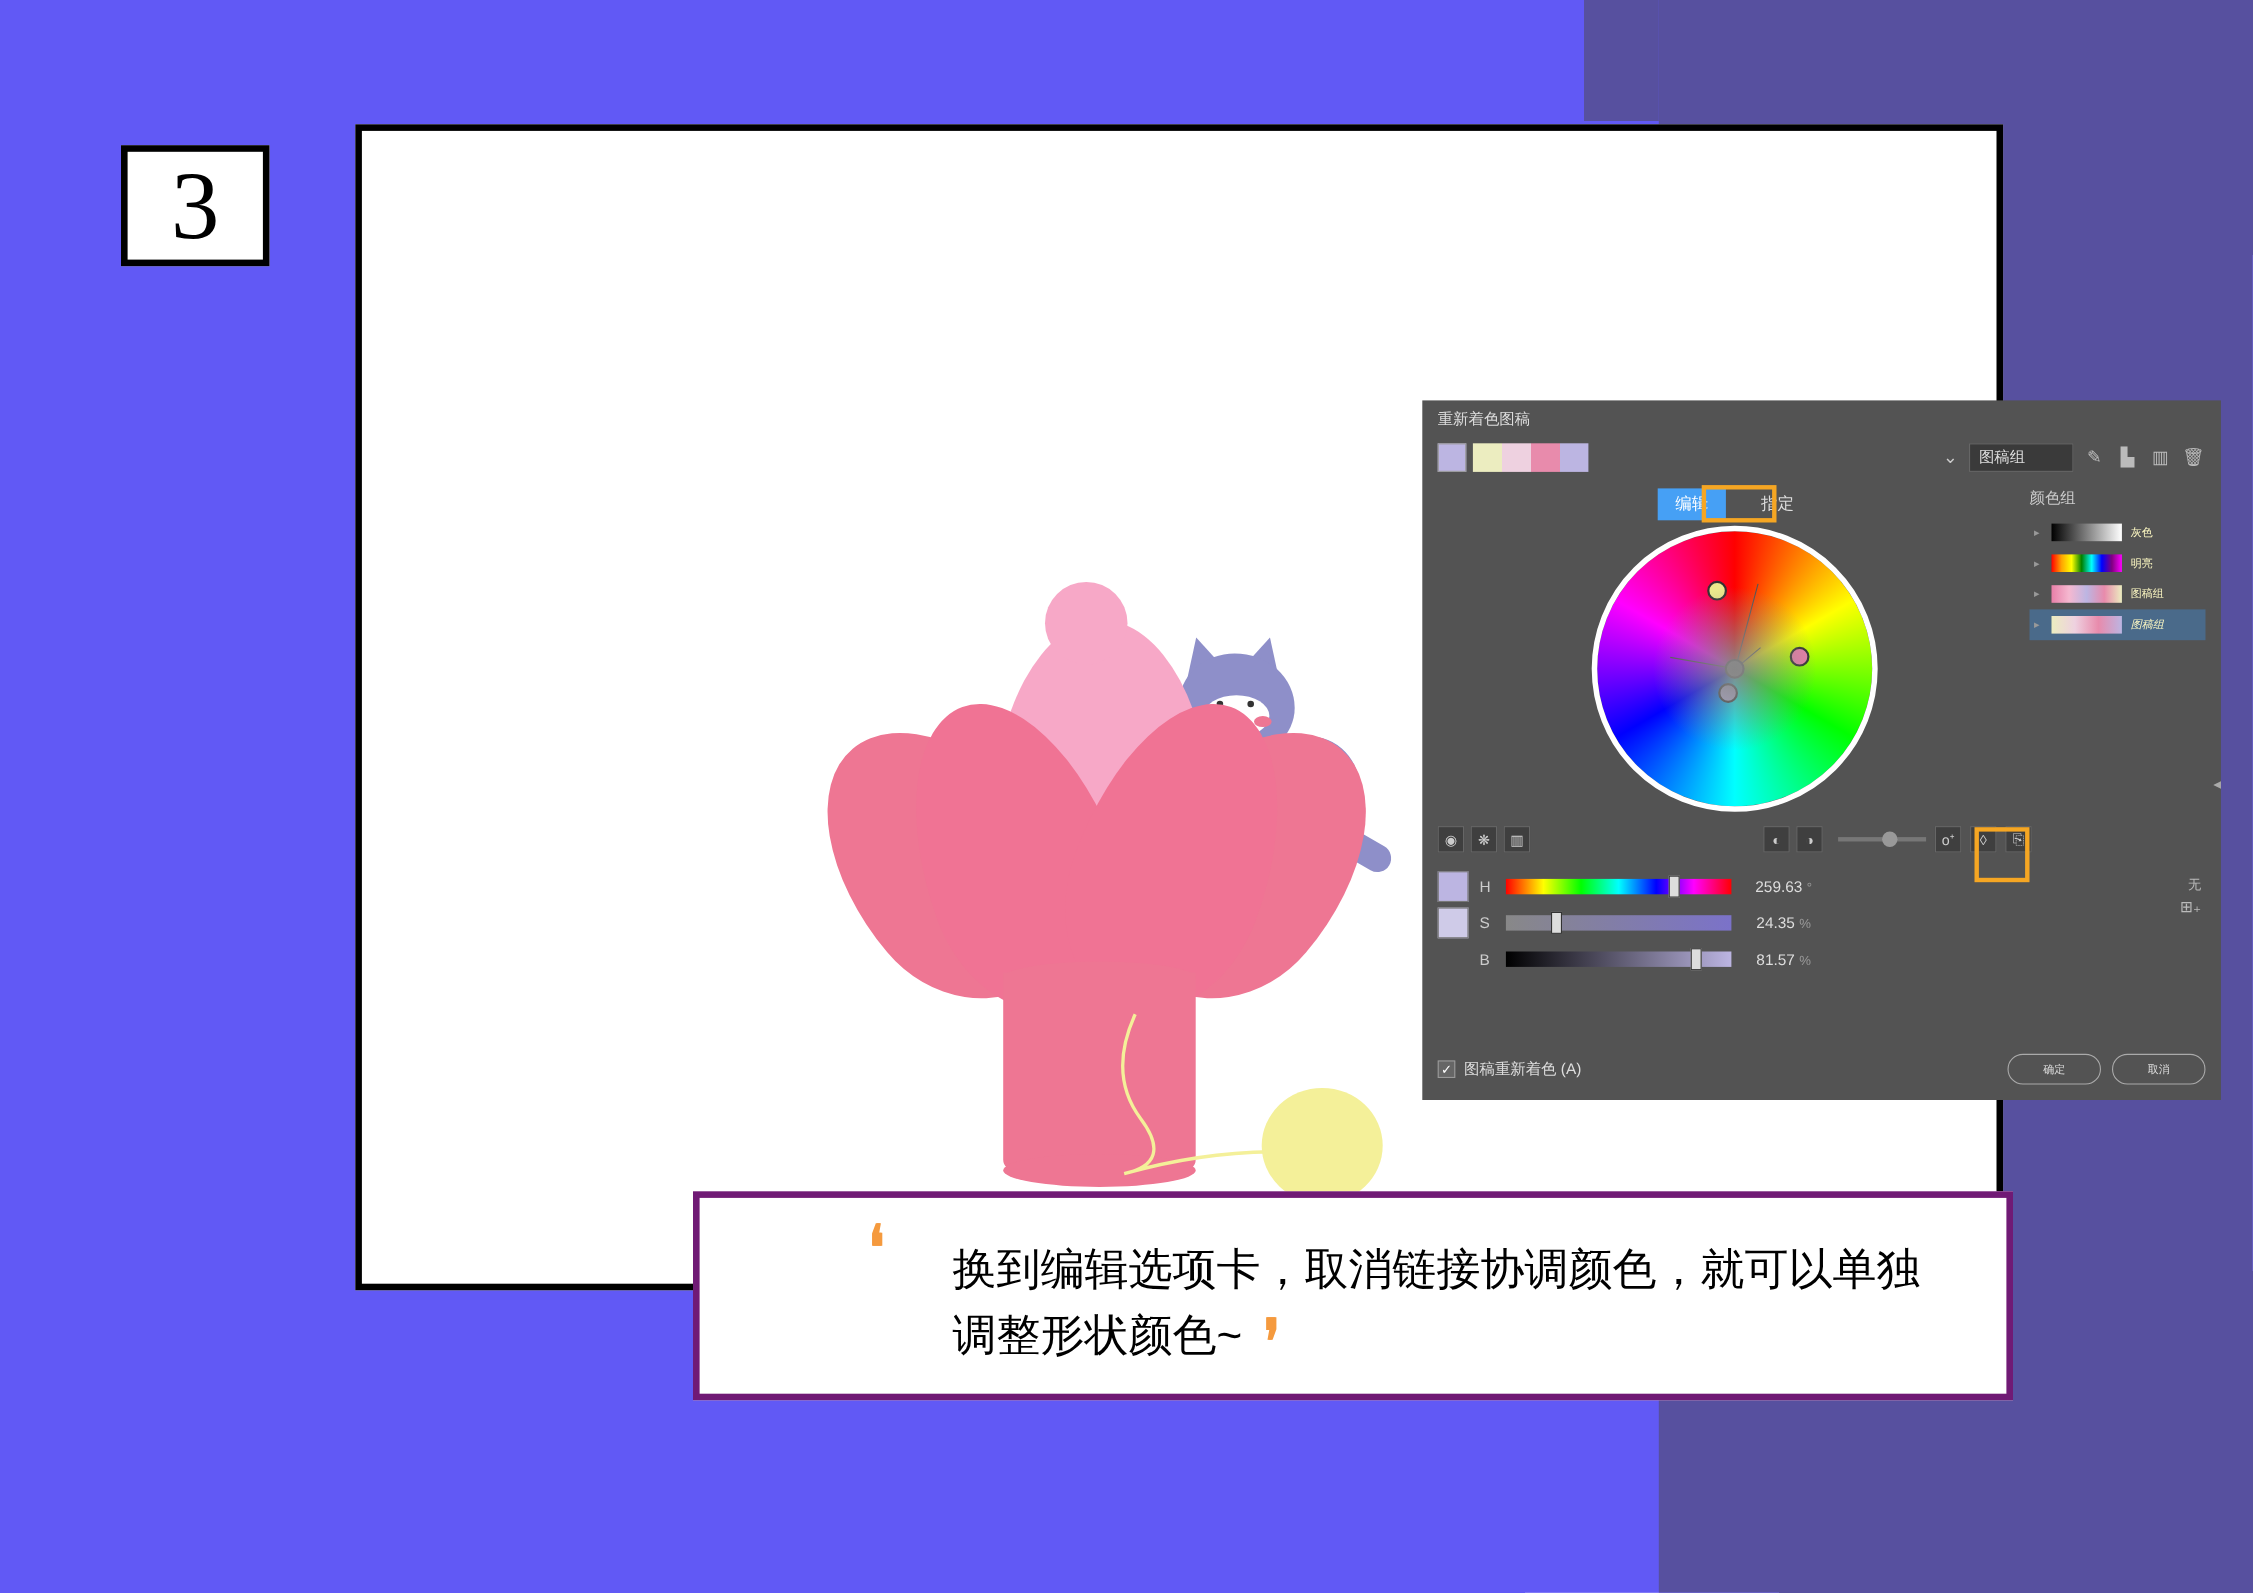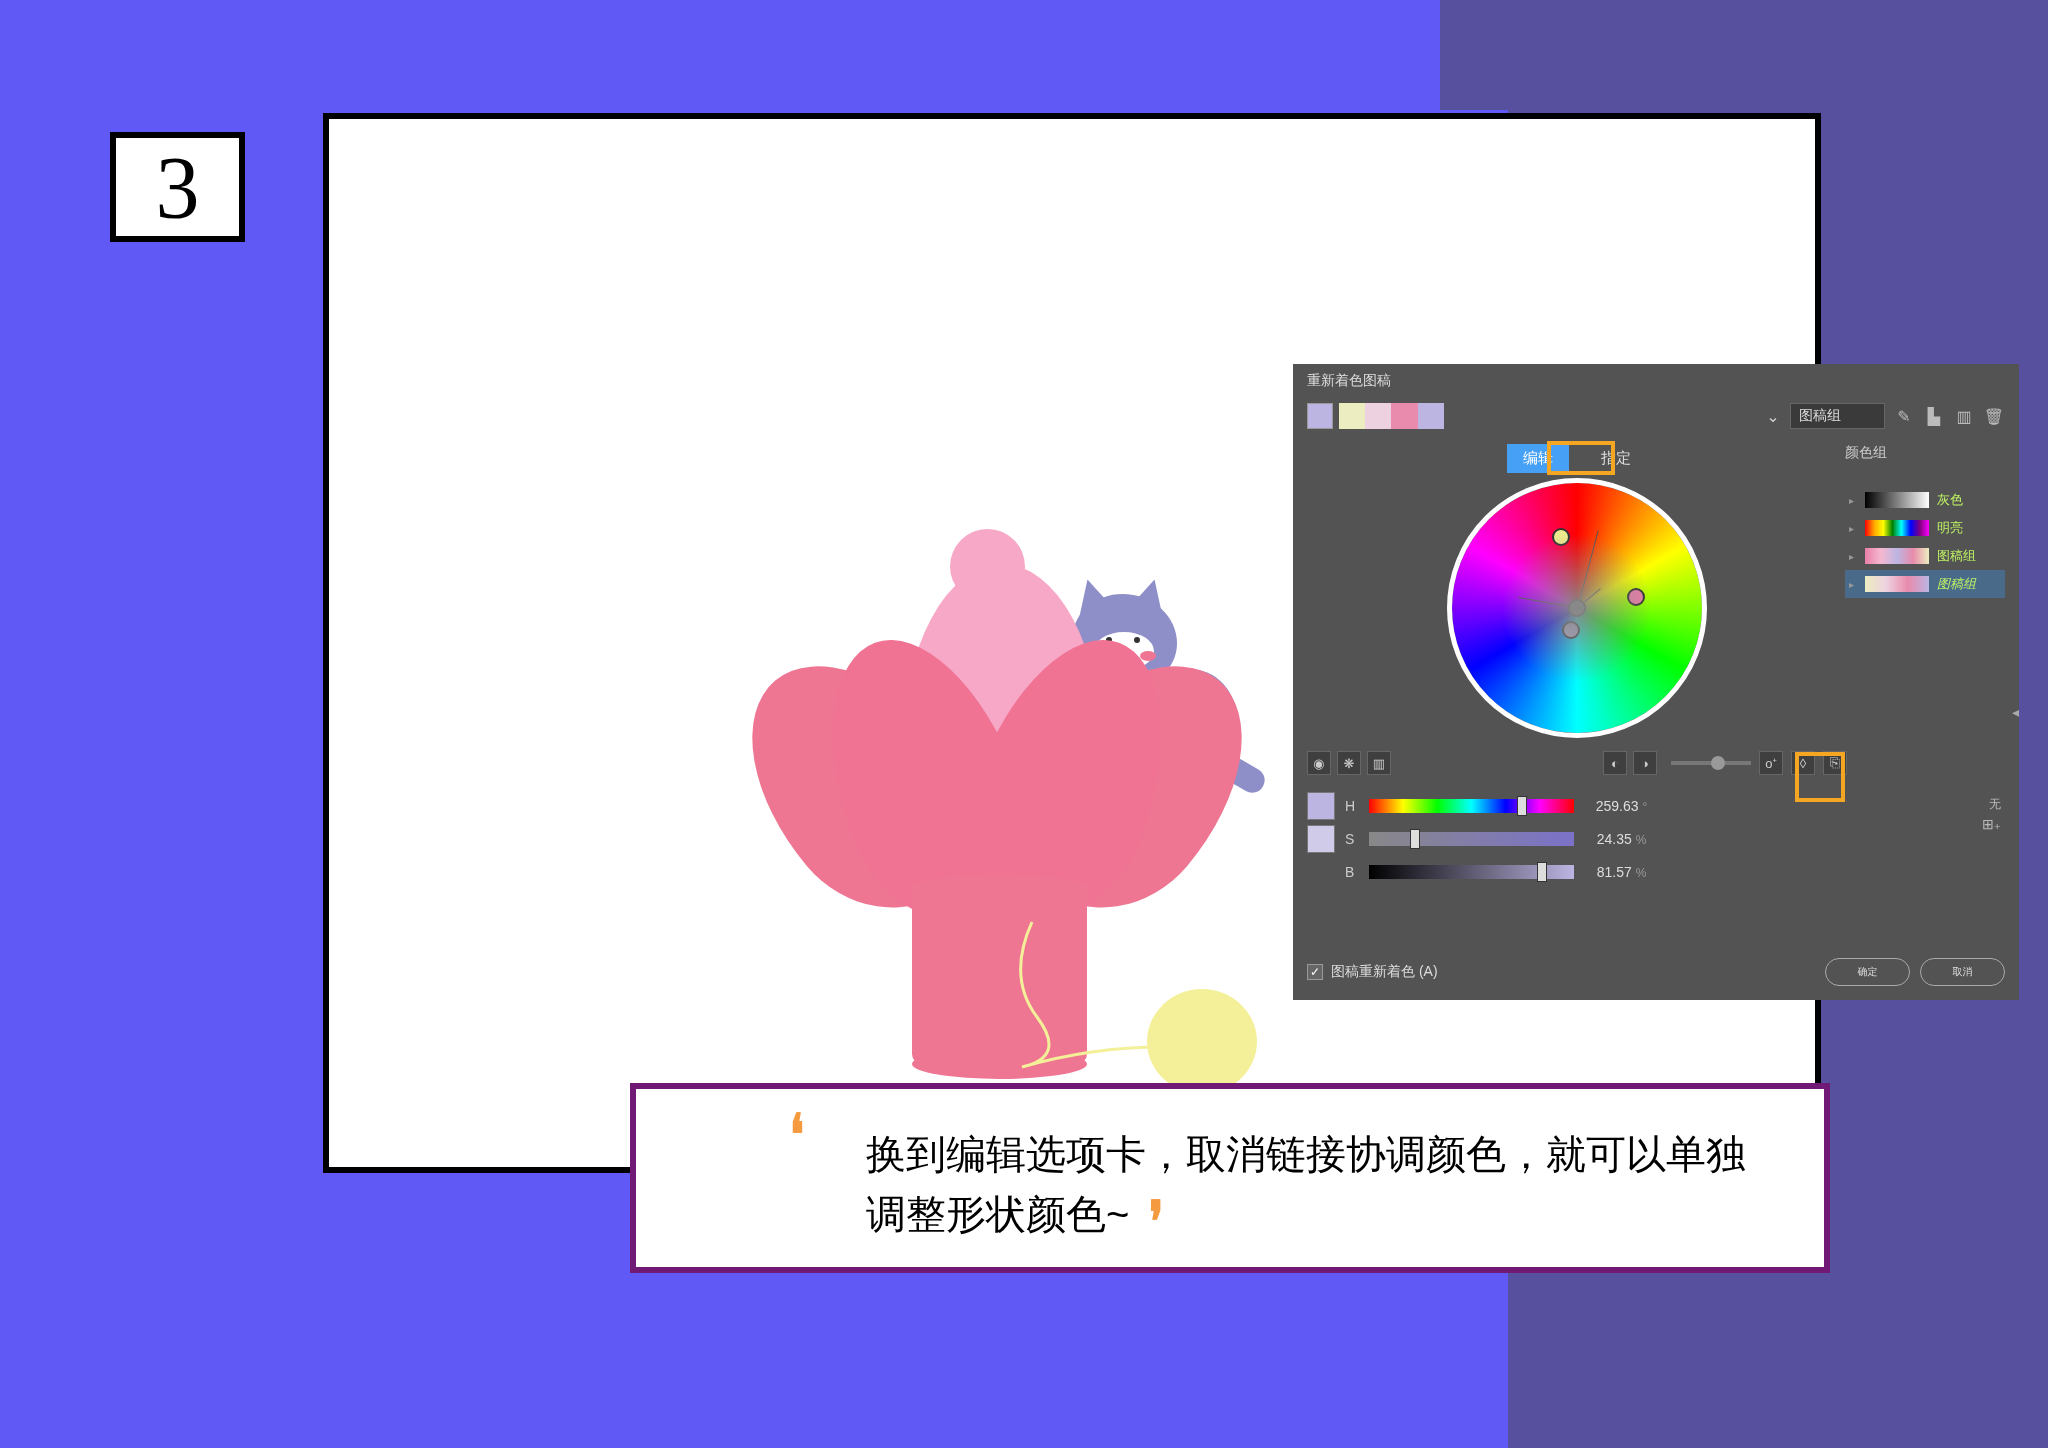--- a/index.html
+++ b/index.html
@@ -84,30 +84,30 @@
 .hsb-label{width:14px;font-size:14px;color:#ccc}
 .hsb-track{width:205px;height:14px;position:relative}
 .hsb-track.h{background:linear-gradient(to right,red,yellow,lime,cyan,blue,magenta,red)}
 .hsb-track.s{background:linear-gradient(to right,#888,#7b72c9)}
 .hsb-track.b{background:linear-gradient(to right,#000,#bcb5e2)}
 .hsb-thumb{position:absolute;top:-3px;width:10px;height:20px;background:#ddd;border:1px solid #333}
 .hsb-val{width:75px;font-size:14px;color:#ddd;text-align:center}
 .hsb-unit{font-size:12px;color:#999}
 
 .sidebar{position:absolute;right:14px;top:80px;width:160px}
-.sidebar-title{font-size:14px;color:#ccc;margin-bottom:24px}
+.sidebar-title{font-size:14px;color:#ccc;margin-bottom:8px}
 .cg-item{display:flex;align-items:center;gap:8px;height:28px;padding:2px 4px}
 .cg-item.selected{background:#4a6a8a}
 .cg-arrow{width:8px;font-size:10px;color:#999}
 .cg-swatch{width:64px;height:16px}
 .cg-gray{background:linear-gradient(to right,#000,#fff)}
 .cg-bright{background:linear-gradient(to right,red,orange,yellow,green,cyan,blue,purple,magenta)}
 .cg-art1{background:linear-gradient(to right,#e87fa8,#f5b8d0,#bcb5e2,#e88bac,#ecedc0)}
 .cg-art2{background:linear-gradient(to right,#ecedc0,#eed1e0,#e88bac,#bcb5e2)}
-.cg-label{font-size:13px;color:#bef264}
+.cg-label{font-size:10px;color:#fef9c3}
 .cg-label.italic{font-style:italic}
 .side-arrow{position:absolute;right:0;top:340px;color:#aaa;font-size:14px}
 
 .panel-footer{position:absolute;left:14px;bottom:14px;right:14px;display:flex;align-items:center}
 .chk{width:16px;height:16px;background:#666;border:1px solid #999;margin-right:8px;display:flex;align-items:center;justify-content:center;color:#fff;font-size:12px}
 .chk-label{font-size:14px;color:#ddd;flex:1}
 .dlg-btn{width:85px;height:28px;border:1px solid #aaa;border-radius:14px;color:#ddd;font-size:10px;display:flex;align-items:center;justify-content:center;margin-left:10px;background:transparent}
 </style>
 </head>
 <body>

